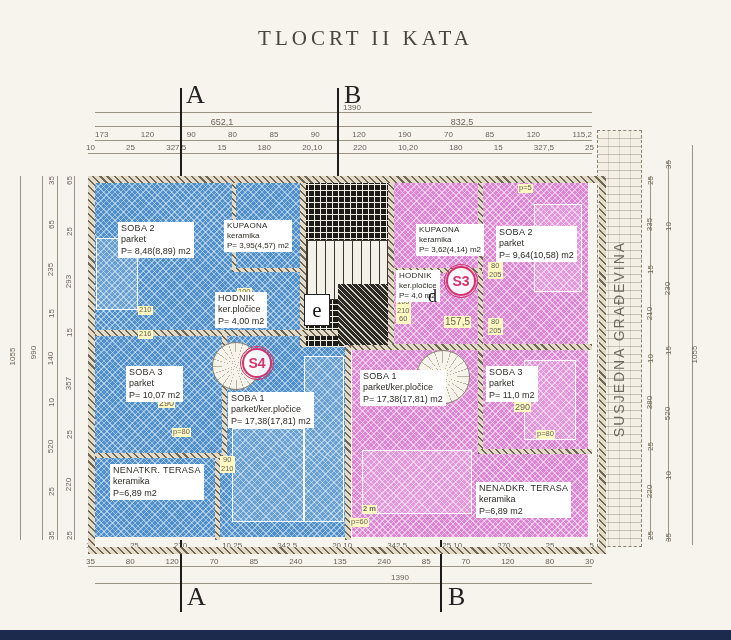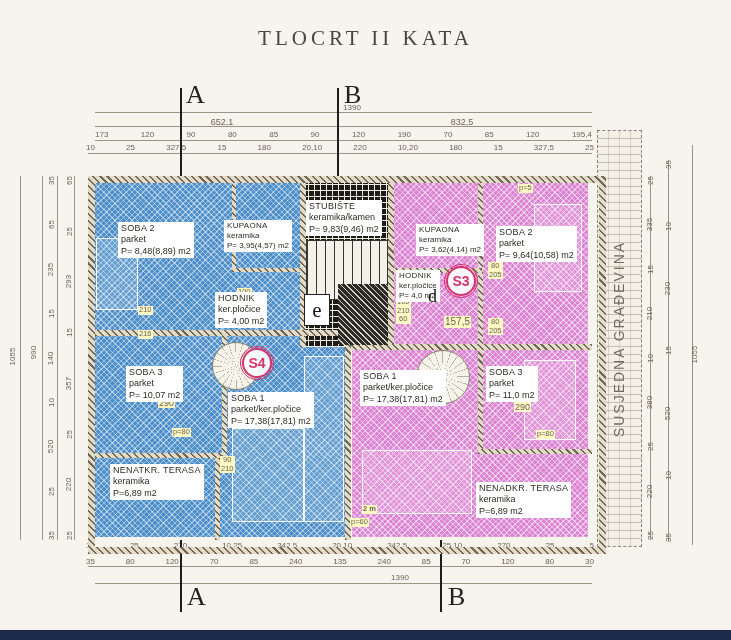--- a/index.html
+++ b/index.html
@@ -91,21 +91,21 @@
       <span class="dim">120</span>
       <span class="dim">90</span>
       <span class="dim">80</span>
       <span class="dim">85</span>
       <span class="dim">90</span>
       <span class="dim">120</span>
       <span class="dim">190</span>
       <span class="dim">70</span>
       <span class="dim">85</span>
       <span class="dim">120</span>
-      <span class="dim">195,4</span>
+      <span class="dim">115,2</span>
     </div>
   <div class="abs dimrow" style="left:86px;top:143px;width:508px;height:10px">
       <span class="dim">10</span>
       <span class="dim">25</span>
       <span class="dim">327,5</span>
       <span class="dim">15</span>
       <span class="dim">180</span>
       <span class="dim">20,10</span>
       <span class="dim">220</span>
       <span class="dim">10,20</span>
@@ -258,25 +258,20 @@
   </div>
   <div class="abs label-box small" style="left:224px;top:220px">
     <div class="rname">KUPAONA</div>
     <div>keramika</div>
     <div>P= 3,95(4,57) m2</div>
   </div>
   <div class="abs label-box" style="left:215px;top:292px">
     <div class="rname">HODNIK</div>
     <div>ker.pločice</div>
     <div>P= 4,00 m2</div>
-  </div>
-  <div class="abs label-box" style="left:306px;top:200px">
-    <div class="rname">STUBIŠTE</div>
-    <div>keramika/kamen</div>
-    <div>P= 9,83(9,46) m2</div>
   </div>
   <div class="abs label-box small" style="left:416px;top:224px">
     <div class="rname">KUPAONA</div>
     <div>keramika</div>
     <div>P= 3,62(4,14) m2</div>
   </div>
   <div class="abs label-box" style="left:496px;top:226px">
     <div class="rname">SOBA 2</div>
     <div>parket</div>
     <div>P= 9,64(10,58) m2</div>

